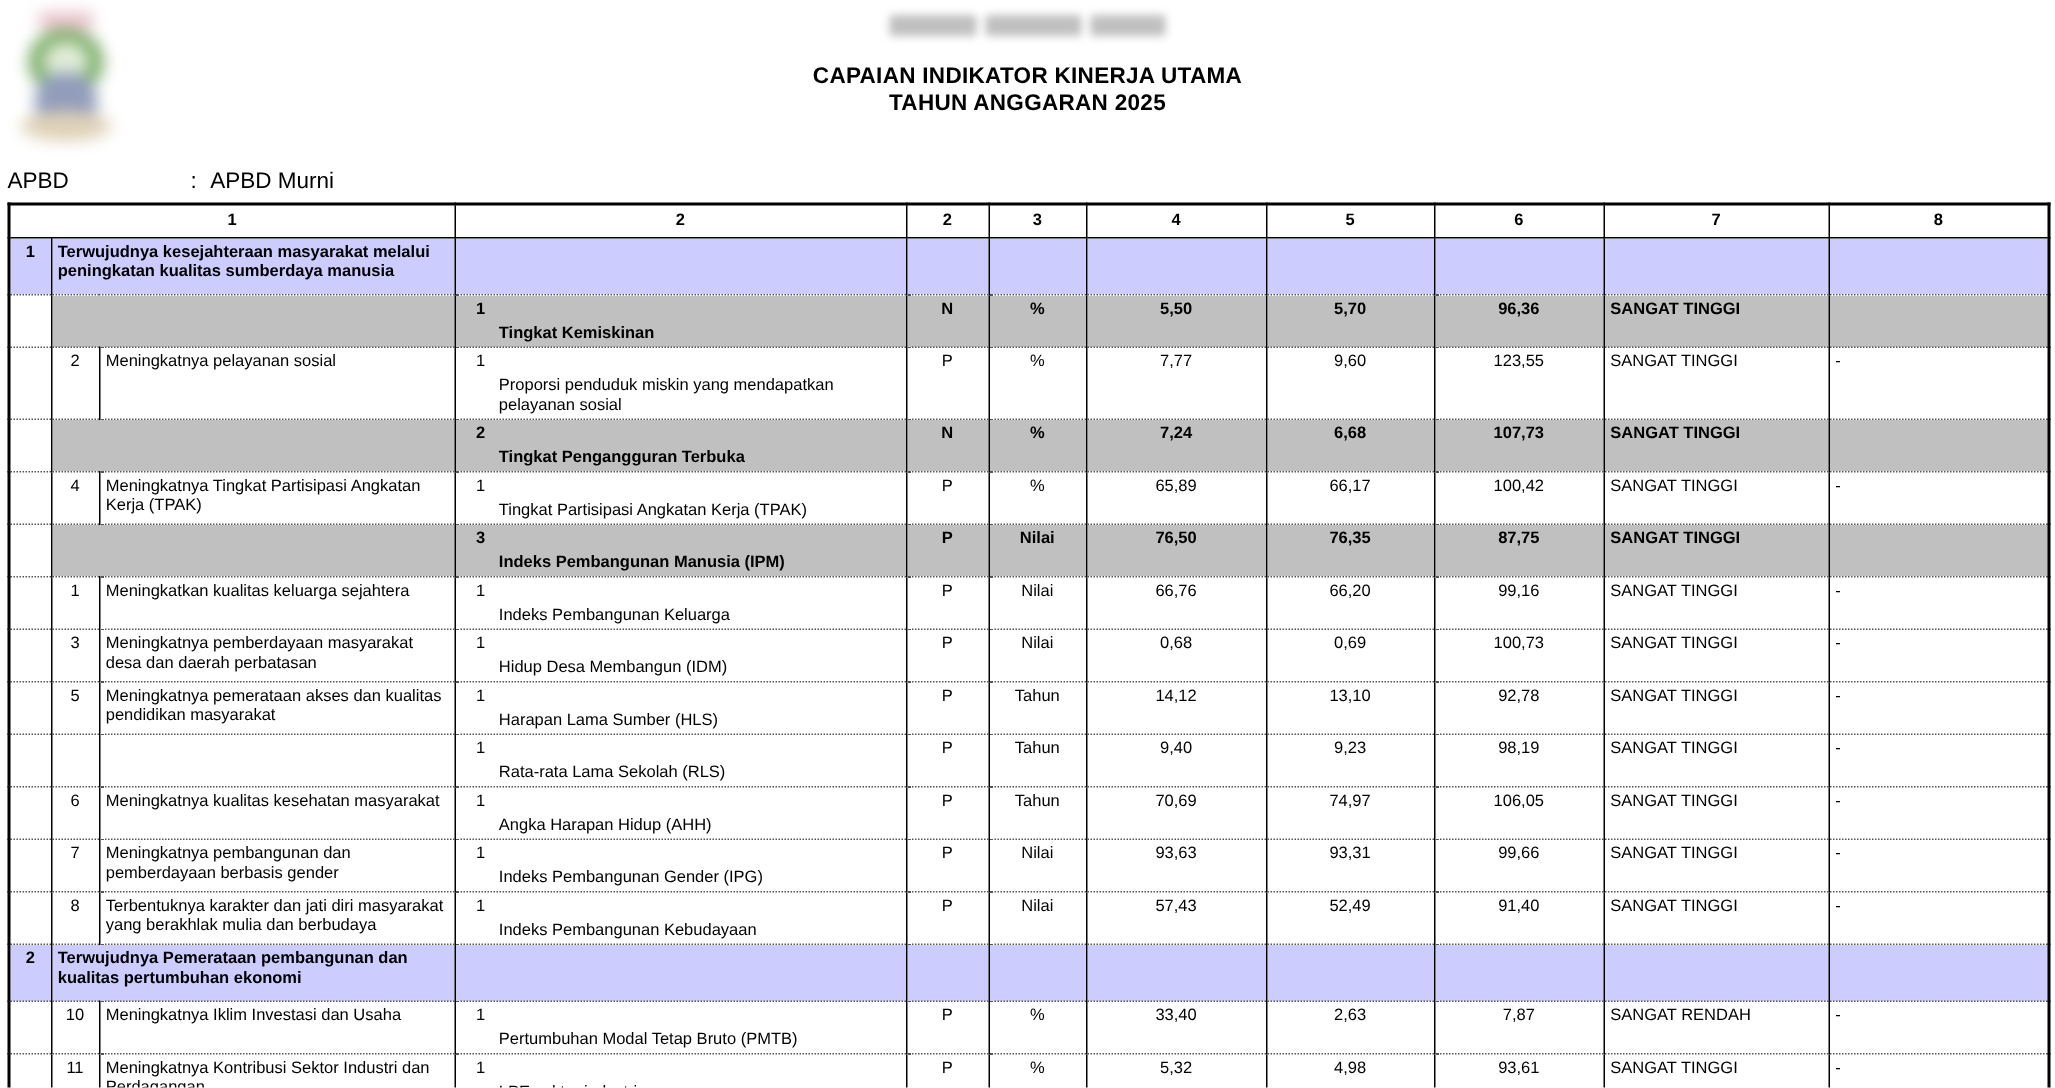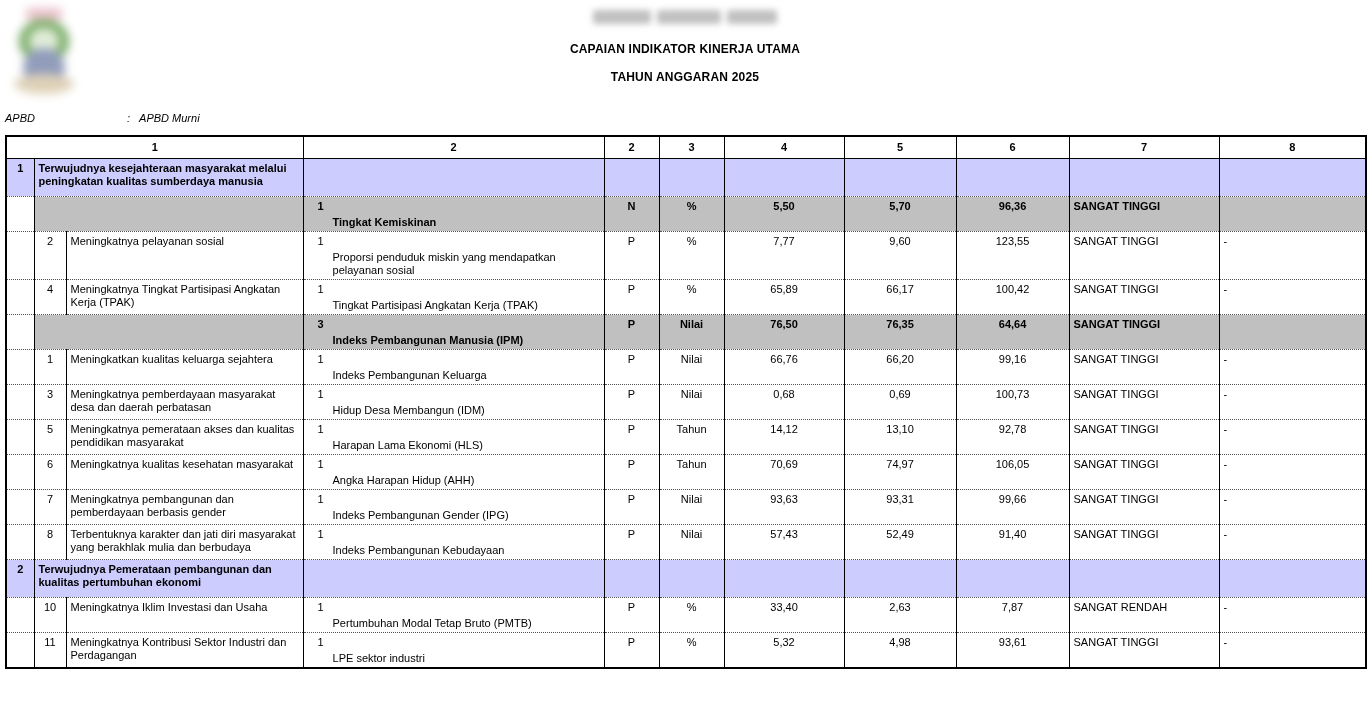--- a/index.html
+++ b/index.html
@@ -16,25 +16,25 @@
   .logo .shield-core { position:absolute; left:17px; top:22px; width:30px; height:26px; background:#dcead2; border-radius:50%; }
   .logo .orb   { position:absolute; left:11px; top:42px; width:42px; height:40px; background:#7e8cb0; border-radius:50%; }
   .logo .base  { position:absolute; left:2px;  top:68px; width:60px; height:20px; background:#d9c9ab; border-radius:50%; }
 
   .masked-title { position:absolute; top:10px; left:50%; transform:translateX(-50%);
     width:184px; height:14px; display:flex; gap:6px; filter:blur(3px); }
   .masked-title i { display:block; height:100%; background:#8d8d8d; opacity:.55; border-radius:2px; }
   .masked-title i:nth-child(1){width:58px;} .masked-title i:nth-child(2){width:64px;} .masked-title i:nth-child(3){width:50px;}
 
   .title-line { position:absolute; left:0; width:100%; text-align:center;
-    font-size:12px; font-weight:bold; letter-spacing:.2px; }
+    font-size:15px; font-weight:bold; letter-spacing:.2px; }
   .title-1 { top:42px; }
-  .title-2 { top:70px; }
-
-  .apbd-line { position:absolute; top:112px; left:5px; font-size:11px;font-style:italic; }
+  .title-2 { top:60px; }
+
+  .apbd-line { position:absolute; top:112px; left:5px; font-size:15px; }
   .apbd-line .lbl { display:inline-block; width:122px; }
   .apbd-line .sep { display:inline-block; margin-right:9px; }
 
   
   table.kpi {
     position:absolute; top:135px; left:5px; width:1360px;
     border-collapse:collapse; table-layout:fixed;
     border:2px solid #000; font-size:11px;
   }
   .kpi th {
@@ -144,20 +144,32 @@
         <td>Meningkatnya pelayanan sosial</td>
         <td><span class="ind-num">1</span><span class="ind-text">Proporsi penduduk miskin yang mendapatkan pelayanan sosial</span></td>
         <td class="center">P</td>
         <td class="center">%</td>
         <td class="numeric">7,77</td>
         <td class="numeric">9,60</td>
         <td class="numeric">123,55</td>
         <td class="kategori-cell">SANGAT TINGGI</td>
         <td class="sumber-cell">-</td>
       </tr>
+      <tr class="gray">
+        <td class="white"></td>
+        <td colspan="2"></td>
+        <td><span class="ind-num">2</span><span class="ind-text">Tingkat Pengangguran Terbuka</span></td>
+        <td class="center">N</td>
+        <td class="center">%</td>
+        <td class="numeric">7,24</td>
+        <td class="numeric">6,68</td>
+        <td class="numeric">107,73</td>
+        <td class="kategori-cell">SANGAT TINGGI</td>
+        <td class="sumber-cell"></td>
+      </tr>
       <tr class="normal">
         <td></td>
         <td class="center">4</td>
         <td>Meningkatnya Tingkat Partisipasi Angkatan Kerja (TPAK)</td>
         <td><span class="ind-num">1</span><span class="ind-text">Tingkat Partisipasi Angkatan Kerja (TPAK)</span></td>
         <td class="center">P</td>
         <td class="center">%</td>
         <td class="numeric">65,89</td>
         <td class="numeric">66,17</td>
         <td class="numeric">100,42</td>
@@ -165,21 +177,21 @@
         <td class="sumber-cell">-</td>
       </tr>
       <tr class="gray">
         <td class="white"></td>
         <td colspan="2"></td>
         <td><span class="ind-num">3</span><span class="ind-text">Indeks Pembangunan Manusia (IPM)</span></td>
         <td class="center">P</td>
         <td class="center">Nilai</td>
         <td class="numeric">76,50</td>
         <td class="numeric">76,35</td>
-        <td class="numeric">64,64</td>
+        <td class="numeric">87,75</td>
         <td class="kategori-cell">SANGAT TINGGI</td>
         <td class="sumber-cell"></td>
       </tr>
       <tr class="normal">
         <td></td>
         <td class="center">1</td>
         <td>Meningkatkan kualitas keluarga sejahtera</td>
         <td><span class="ind-num">1</span><span class="ind-text">Indeks Pembangunan Keluarga</span></td>
         <td class="center">P</td>
         <td class="center">Nilai</td>
@@ -199,31 +211,44 @@
         <td class="numeric">0,68</td>
         <td class="numeric">0,69</td>
         <td class="numeric">100,73</td>
         <td class="kategori-cell">SANGAT TINGGI</td>
         <td class="sumber-cell">-</td>
       </tr>
       <tr class="normal">
         <td></td>
         <td class="center">5</td>
         <td>Meningkatnya pemerataan akses dan kualitas pendidikan masyarakat</td>
-        <td><span class="ind-num">1</span><span class="ind-text">Harapan Lama Ekonomi (HLS)</span></td>
+        <td><span class="ind-num">1</span><span class="ind-text">Harapan Lama Sumber (HLS)</span></td>
         <td class="center">P</td>
         <td class="center">Tahun</td>
         <td class="numeric">14,12</td>
         <td class="numeric">13,10</td>
         <td class="numeric">92,78</td>
         <td class="kategori-cell">SANGAT TINGGI</td>
         <td class="sumber-cell">-</td>
       </tr>
       <tr class="normal">
         <td></td>
+        <td class="center"></td>
+        <td></td>
+        <td><span class="ind-num">1</span><span class="ind-text">Rata-rata Lama Sekolah (RLS)</span></td>
+        <td class="center">P</td>
+        <td class="center">Tahun</td>
+        <td class="numeric">9,40</td>
+        <td class="numeric">9,23</td>
+        <td class="numeric">98,19</td>
+        <td class="kategori-cell">SANGAT TINGGI</td>
+        <td class="sumber-cell">-</td>
+      </tr>
+      <tr class="normal">
+        <td></td>
         <td class="center">6</td>
         <td>Meningkatnya kualitas kesehatan masyarakat</td>
         <td><span class="ind-num">1</span><span class="ind-text">Angka Harapan Hidup (AHH)</span></td>
         <td class="center">P</td>
         <td class="center">Tahun</td>
         <td class="numeric">70,69</td>
         <td class="numeric">74,97</td>
         <td class="numeric">106,05</td>
         <td class="kategori-cell">SANGAT TINGGI</td>
         <td class="sumber-cell">-</td>

